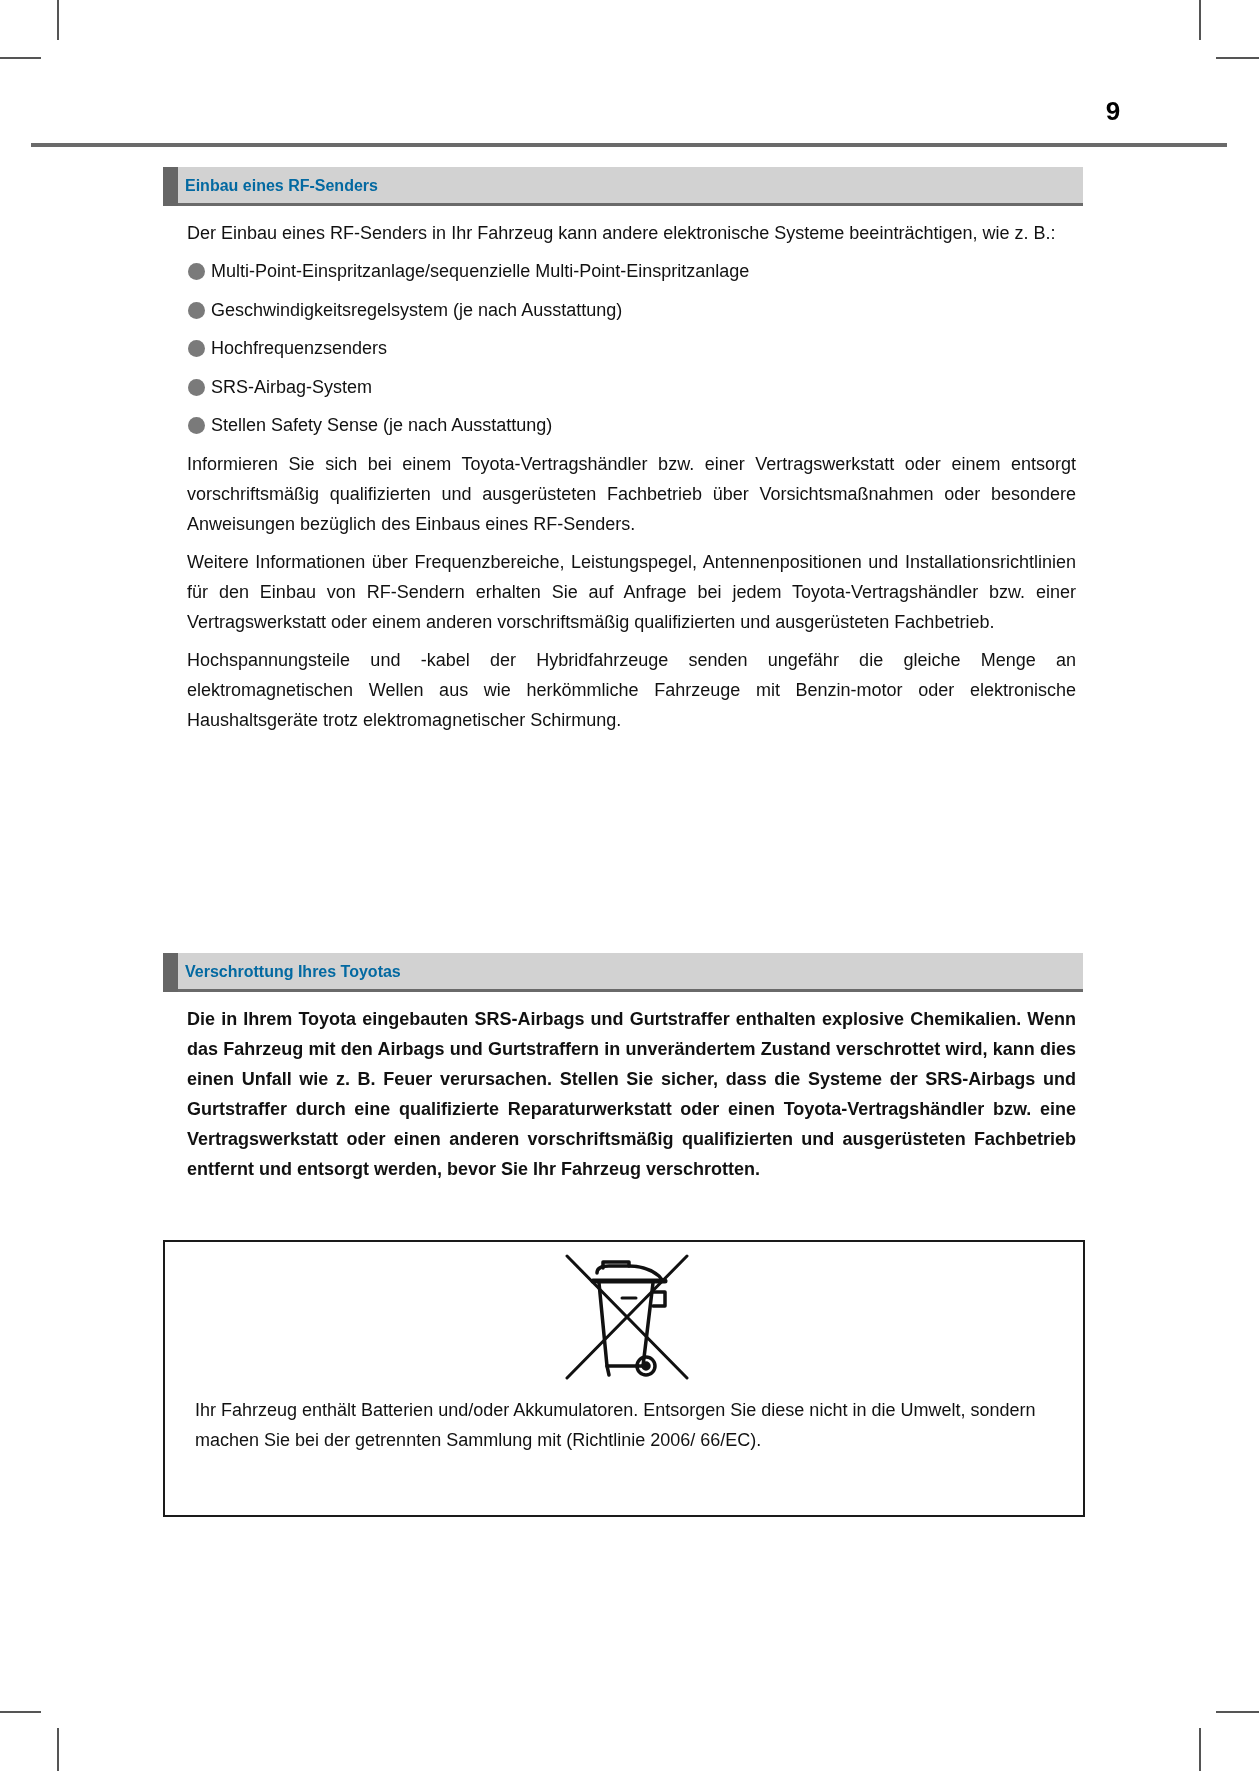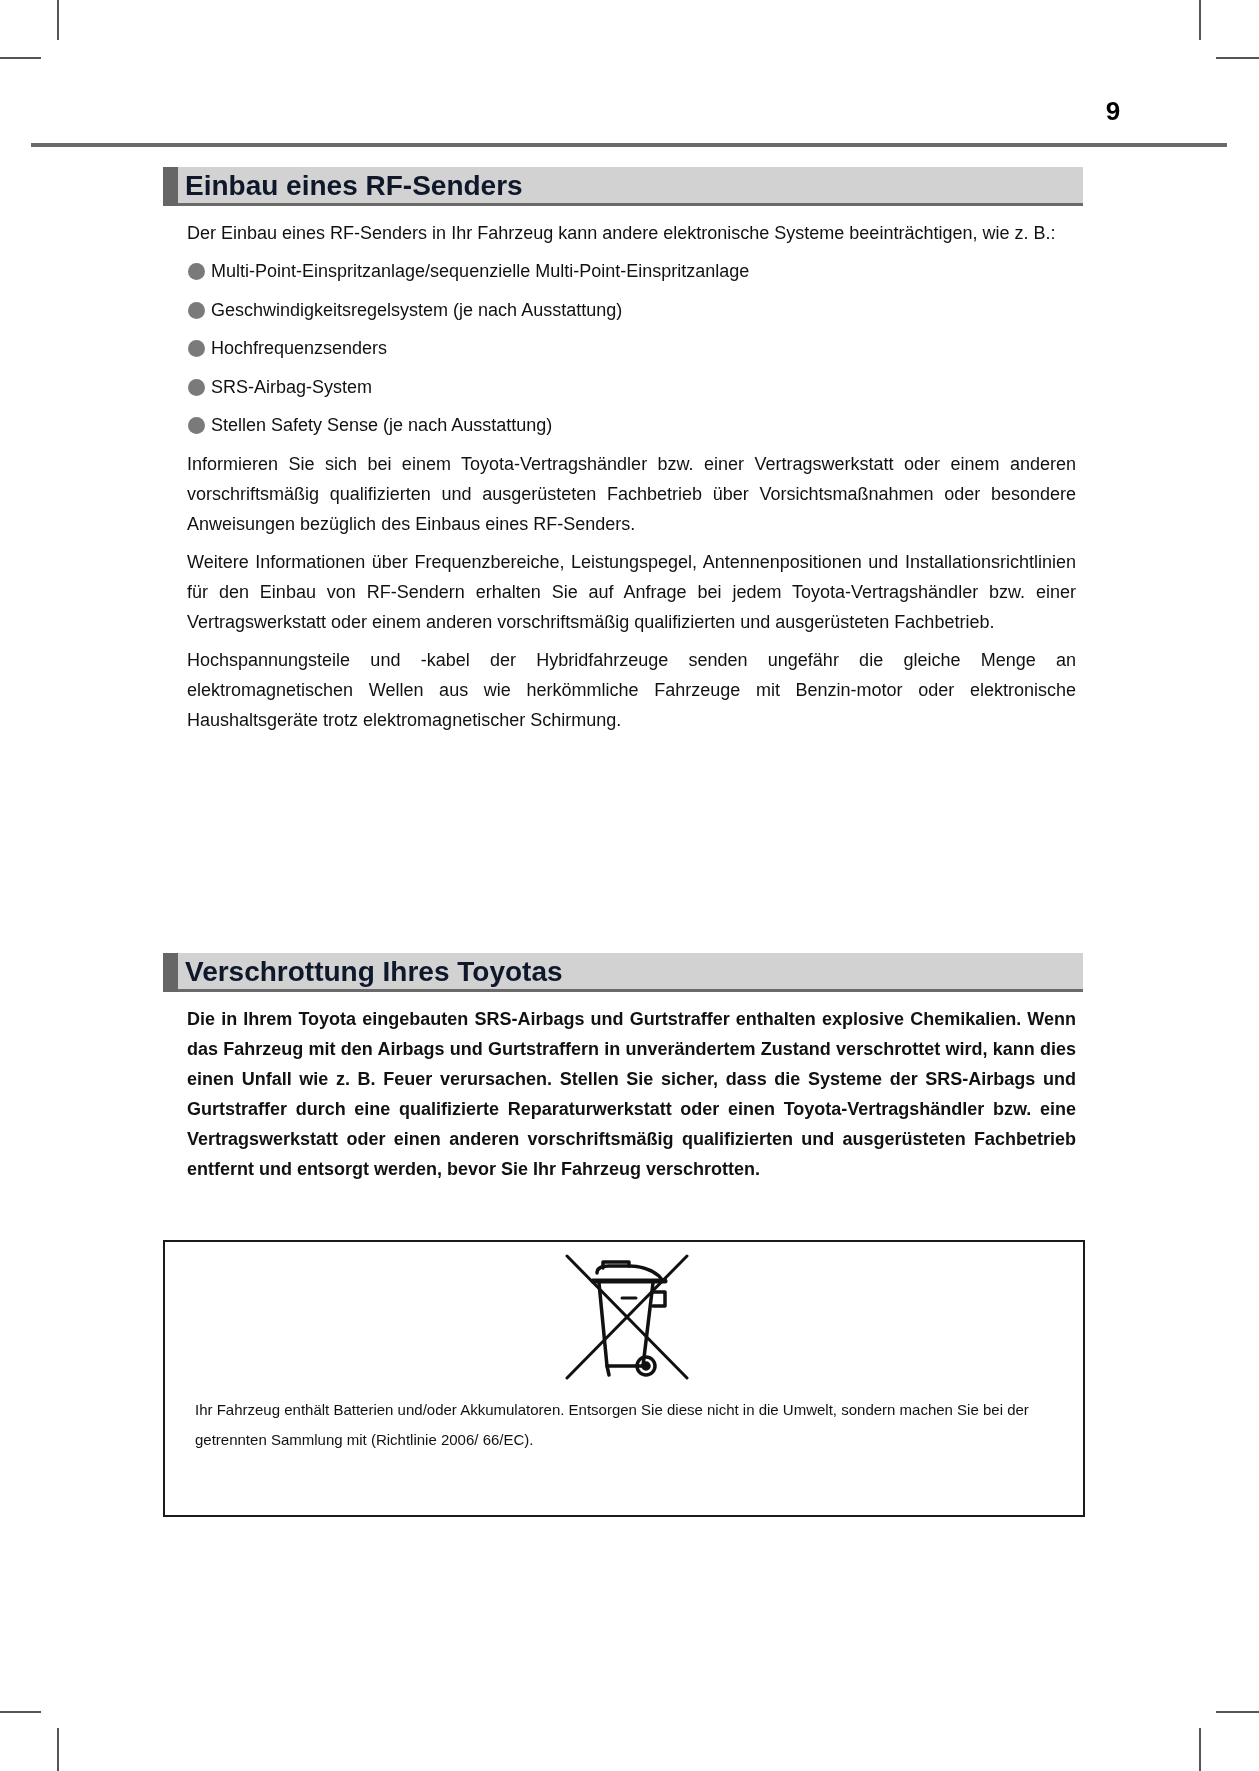--- a/index.html
+++ b/index.html
@@ -12,35 +12,35 @@
       position: absolute; left: 1098px; top: 96px; width: 30px;
       font-weight: bold; font-size: 26px; line-height: 30px; text-align: center; color: #000;
     }
     .top-rule { position: absolute; left: 31px; top: 143px; width: 1196px; height: 4px; background: #6a6a6a; }
     .section-head {
       position: absolute; left: 163px; width: 920px; height: 36px;
       background: #d2d2d2; border-bottom: 3px solid #6a6a6a; box-sizing: content-box;
     }
     .section-head .bar { position: absolute; left: 0; top: 0; width: 15px; height: 39px; background: #666666; }
     .section-head .title {
-      position: absolute; left: 22px; top: 5px; font-weight: bold; font-size: 28px; line-height: 28px; color: #0f172a;
+      position: absolute; left: 22px; top: 5px; font-weight: bold; font-size: 16px; line-height: 28px; color: #0369a1;
     }
     .body-block { position: absolute; left: 187px; width: 889px; font-size: 18px; line-height: 30px; text-align: justify; }
     .body-block p { margin: 0 0 8px 0; }
     .bullets { list-style: none; margin: 6px 0 8px 0; padding: 0; }
     .bullets li { position: relative; padding-left: 24px; margin-bottom: 8.5px; line-height: 30px; }
     .bullets li .dot {
       position: absolute; left: 1px; top: 7px; width: 17px; height: 17px; border-radius: 50%; background: #7a7a7a;
     }
     .notice-box {
       position: absolute; left: 163px; top: 1240px; width: 918px; height: 273px; border: 2px solid #1a1a1a; box-sizing: content-box;
     }
     .notice-box .icon-wrap { position: absolute; left: 392px; top: 6px; width: 136px; height: 138px; }
     .notice-box .notice-text {
-      position: absolute; left: 30px; top: 153px; width: 870px; font-size: 15px; line-height: 30px;
+      position: absolute; left: 30px; top: 153px; width: 870px; font-size: 18px; line-height: 30px;
     }
   </style>
 </head>
 <body>
 
 <div class="crop" style="left:57px;top:0;width:2px;height:40px;"></div>
 <div class="crop" style="left:0;top:57px;width:41px;height:2px;"></div>
 <div class="crop" style="left:1199px;top:0;width:2px;height:40px;"></div>
 <div class="crop" style="left:1216px;top:57px;width:43px;height:2px;"></div>
 <div class="crop" style="left:0;top:1711px;width:41px;height:2px;"></div>
@@ -58,21 +58,21 @@
 
 <div class="body-block" style="top:218px;">
   <p>Der Einbau eines RF-Senders in Ihr Fahrzeug kann andere elektronische Systeme beeinträchtigen, wie z. B.:</p>
   <ul class="bullets">
     <li><span class="dot"></span><span>Multi-Point-Einspritzanlage/sequenzielle Multi-Point-Einspritzanlage</span></li>
     <li><span class="dot"></span><span>Geschwindigkeitsregelsystem (je nach Ausstattung)</span></li>
     <li><span class="dot"></span><span>Hochfrequenzsenders</span></li>
     <li><span class="dot"></span><span>SRS-Airbag-System</span></li>
     <li><span class="dot"></span><span>Stellen Safety Sense (je nach Ausstattung)</span></li>
   </ul>
-  <p>Informieren Sie sich bei einem Toyota-Vertragshändler bzw. einer Vertragswerkstatt oder einem anderen vorschriftsmäßig qualifizierten und ausgerüsteten Fachbetrieb über Vorsichtsmaßnahmen oder besondere Anweisungen bezüglich des Einbaus eines RF-Senders.</p>
+  <p>Informieren Sie sich bei einem Toyota-Vertragshändler bzw. einer Vertragswerkstatt oder einem entsorgt vorschriftsmäßig qualifizierten und ausgerüsteten Fachbetrieb über Vorsichtsmaßnahmen oder besondere Anweisungen bezüglich des Einbaus eines RF-Senders.</p>
   <p>Weitere Informationen über Frequenzbereiche, Leistungspegel, Antennenpositionen und Installationsrichtlinien für den Einbau von RF-Sendern erhalten Sie auf Anfrage bei jedem Toyota-Vertragshändler bzw. einer Vertragswerkstatt oder einem anderen vorschriftsmäßig qualifizierten und ausgerüsteten Fachbetrieb.</p>
   <p>Hochspannungsteile und -kabel der Hybridfahrzeuge senden ungefähr die gleiche Menge an elektromagnetischen Wellen aus wie herkömmliche Fahrzeuge mit Benzin-motor oder elektronische Haushaltsgeräte trotz elektromagnetischer Schirmung.</p>
 </div>
 
 <div class="section-head" style="top:953px;">
   <div class="bar"></div>
   <div class="title">Verschrottung Ihres Toyotas</div>
 </div>
 
 <div class="body-block" style="top:1004px;font-weight:bold;">

